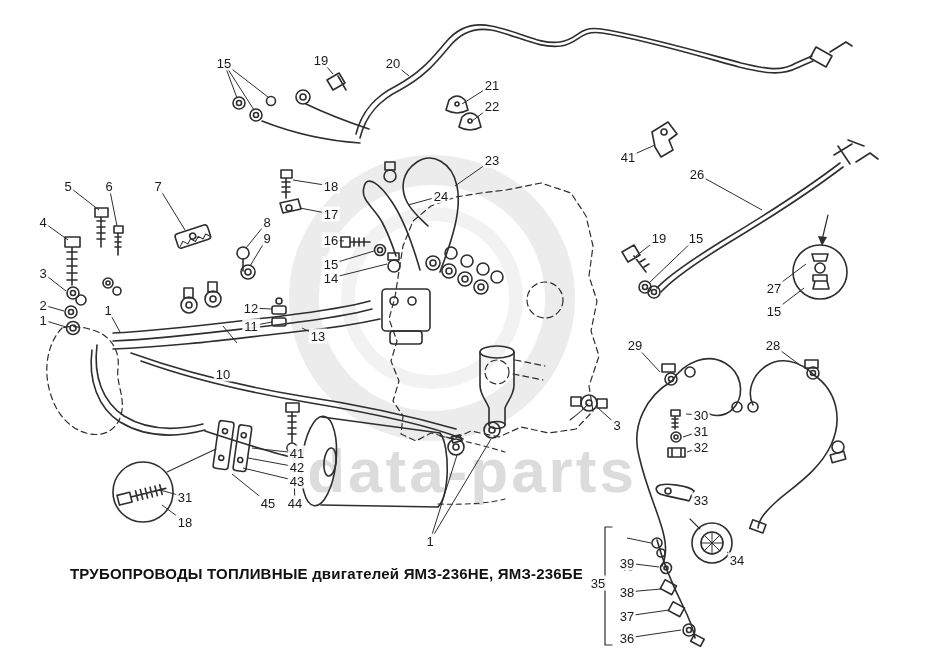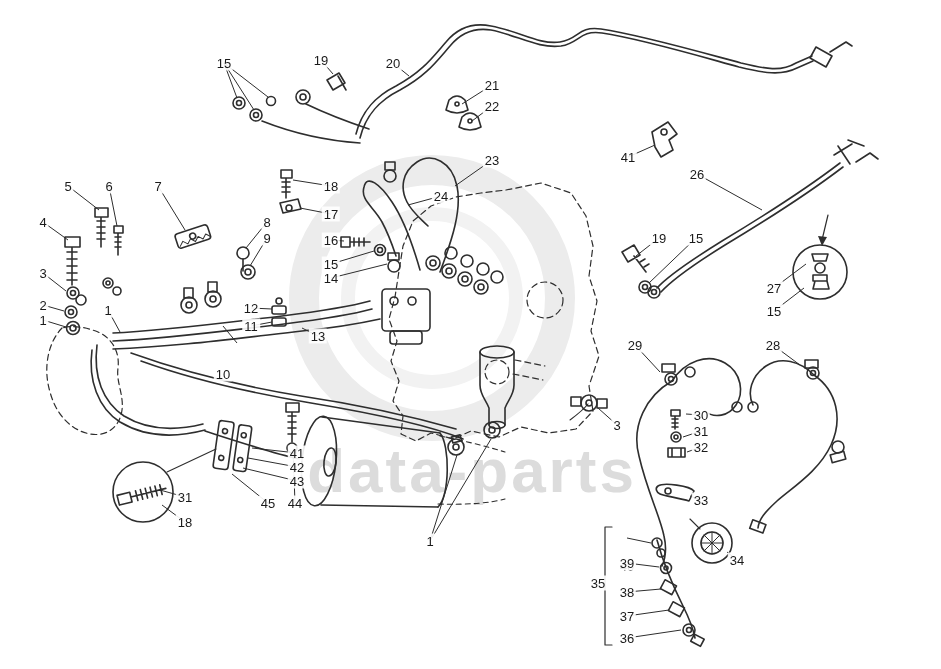--- a/index.html
+++ b/index.html
@@ -445,14 +445,15 @@
       <span class="callout" style="left: 185px; top: 522px;">18</span>
       <span class="callout" style="left: 430px; top: 541px;">1</span>
       <span class="callout" style="left: 627px; top: 538px; margin-top: 28px;">40</span>
       <span class="callout" style="left: 627px; top: 563px;">39</span>
       <span class="callout" style="left: 627px; top: 592px;">38</span>
       <span class="callout" style="left: 627px; top: 616px;">37</span>
       <span class="callout" style="left: 627px; top: 638px;">36</span>
       <span class="callout" style="left: 598px; top: 583px;">35</span>
     </div>
 
+  <div class="caption">ТРУБОПРОВОДЫ ТОПЛИВНЫЕ двигателей ЯМЗ-236НЕ, ЯМЗ-236БЕ</div>
 
 </div>
 
 </body></html>

